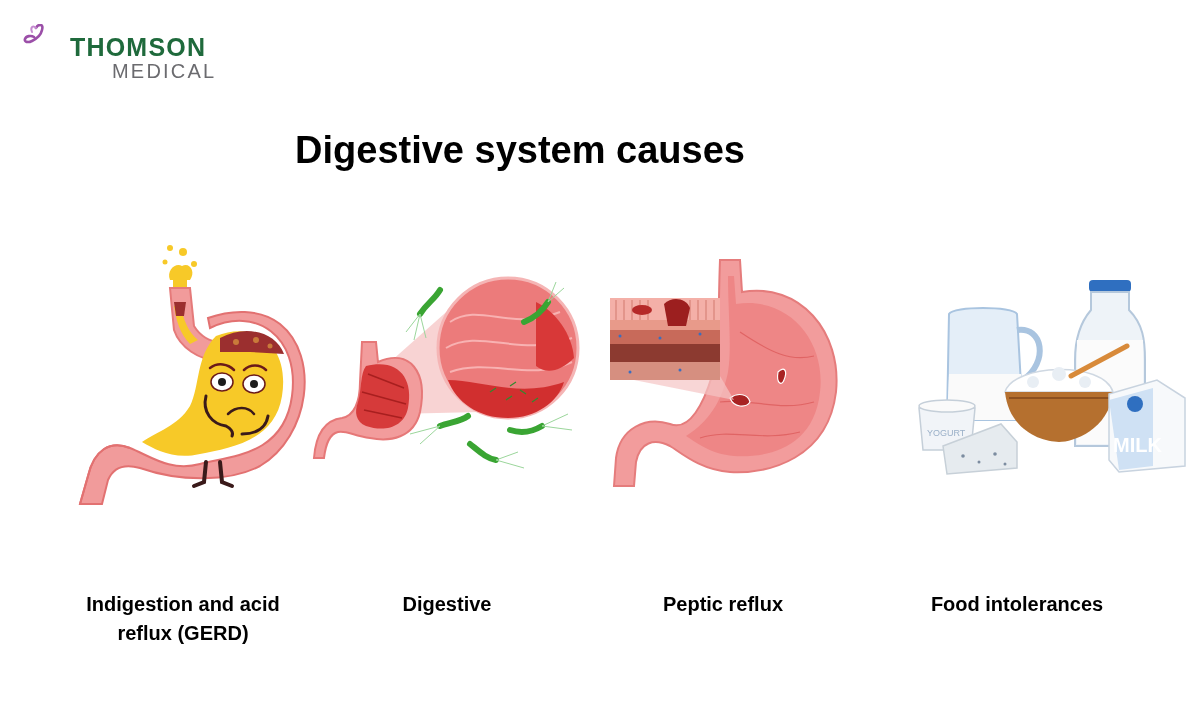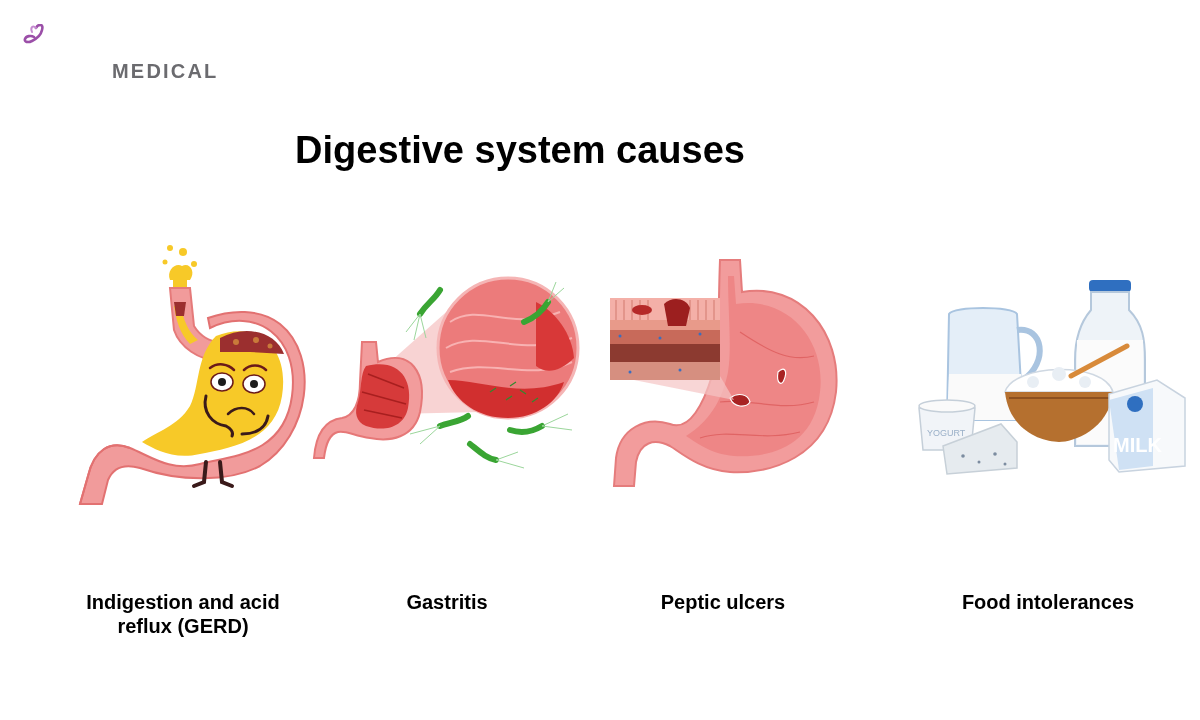--- a/index.html
+++ b/index.html
@@ -4,53 +4,54 @@
 <style>
   * { margin: 0; padding: 0; box-sizing: border-box; }
   html, body { width: 1200px; height: 720px; background: #ffffff; overflow: hidden; }
   body { position: relative; font-family: "Liberation Sans", "DejaVu Sans", sans-serif; color: #000; }
 
   
   .logo { position: absolute; left: 20px; top: 24px; width: 200px; height: 60px; }
   .logo-butterfly { position: absolute; left: 2px; top: 0; width: 28px; height: 26px; }
   .logo-line1 { position: absolute; left: 50px; top: 9px; font-size: 25px; font-weight: 700;
     color: #1f6a3c; letter-spacing: 1.2px; line-height: 28px; }
-  .logo-line2 { position: absolute; left: 92px; top: 36px; font-size: 20px; font-weight: 700;
+  .logo-line2 { position: absolute; left: 92px; top: 36px; font-size: 20px; font-weight: 400;
     color: #6b6b6f; letter-spacing: 2.2px; line-height: 22px; }
 
   
   .page-title { position: absolute; left: 0; width: 1040px; top: 124px; text-align: center;
     font-size: 38px; font-weight: 700; line-height: 52px; color: #000; }
 
   
   .illus { position: absolute; }
   .illus svg { width: 100%; height: 100%; display: block; }
   .illus-gerd { left: 70px; top: 236px; width: 250px; height: 270px; }
   .illus-gastritis { left: 310px; top: 262px; width: 280px; height: 218px; }
   .illus-ulcer { left: 600px; top: 252px; width: 250px; height: 244px; }
   .illus-food { left: 913px; top: 270px; width: 280px; height: 205px; }
 
   
   .caption { position: absolute; top: 590px; font-size: 20px; font-weight: 700;
-    line-height: 24px; text-align: center; color: #000; }
+    line-height: 29px; text-align: center; color: #000; }
   .cap-1 { left: 60px; width: 246px; }
   .cap-2 { left: 360px; width: 174px; }
   .cap-3 { left: 620px; width: 206px; }
-  .cap-4 { left: 924px; width: 248px; }
+  .cap-4 { left: 893px; width: 248px; }
 </style>
 </head>
 <body>
 
 <div class="logo">
   <div class="logo-butterfly">
     <svg viewBox="0 0 28 26">
       <path d="M14 4 C16 0,22 -1,20 6 C19 11,14 15,10 17 C6 19,2 18,3 15 C4 12,9 11,12 13" fill="none" stroke="#9b4fa8" stroke-width="2.6" stroke-linecap="round"></path>
       <path d="M14 4 C11 1,8 3,10 8" fill="none" stroke="#c58bd0" stroke-width="2" stroke-linecap="round"></path>
     </svg>
   </div>
+  <div class="logo-line1">THOMSON</div>
   <div class="logo-line2">MEDICAL</div>
 </div>
 
 <h1 class="page-title">Digestive system causes</h1>
 
 <div class="illus illus-gerd">
   <svg viewBox="0 0 250 270">
 
     <circle cx="100" cy="12" r="3" fill="#f7c928"></circle>
     <circle cx="113" cy="16" r="4" fill="#f7c928"></circle>
@@ -197,15 +198,15 @@
       </g>
 
     <path d="M196 124 L244 110 L272 128 L272 196 L206 202 L196 190 Z" fill="#f7f9fb" stroke="#c8d3df" stroke-width="1.5"></path>
     <path d="M196 130 L240 118 L240 196 L206 200 Z" fill="#cfe1f4"></path>
     <circle cx="222" cy="134" r="8" fill="#2f6fc0"></circle>
     <text x="200" y="182" font-size="20" font-weight="700" fill="#ffffff" font-family="Liberation Sans, sans-serif">MILK</text>
   </svg>
 </div>
 
 <div class="caption cap-1">Indigestion and acid reflux (GERD)</div>
-<div class="caption cap-2">Gastritis</div>
-<div class="caption cap-3">Peptic ulcers</div>
+<div class="caption cap-2">Digestive</div>
+<div class="caption cap-3">Peptic reflux</div>
 <div class="caption cap-4">Food intolerances</div>
 
 </body></html>

